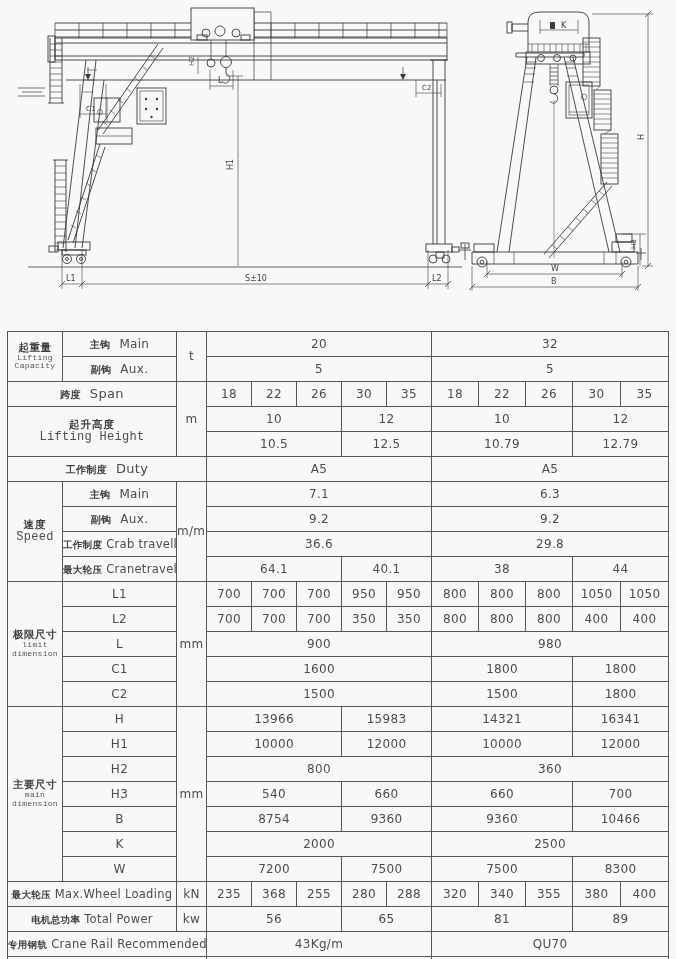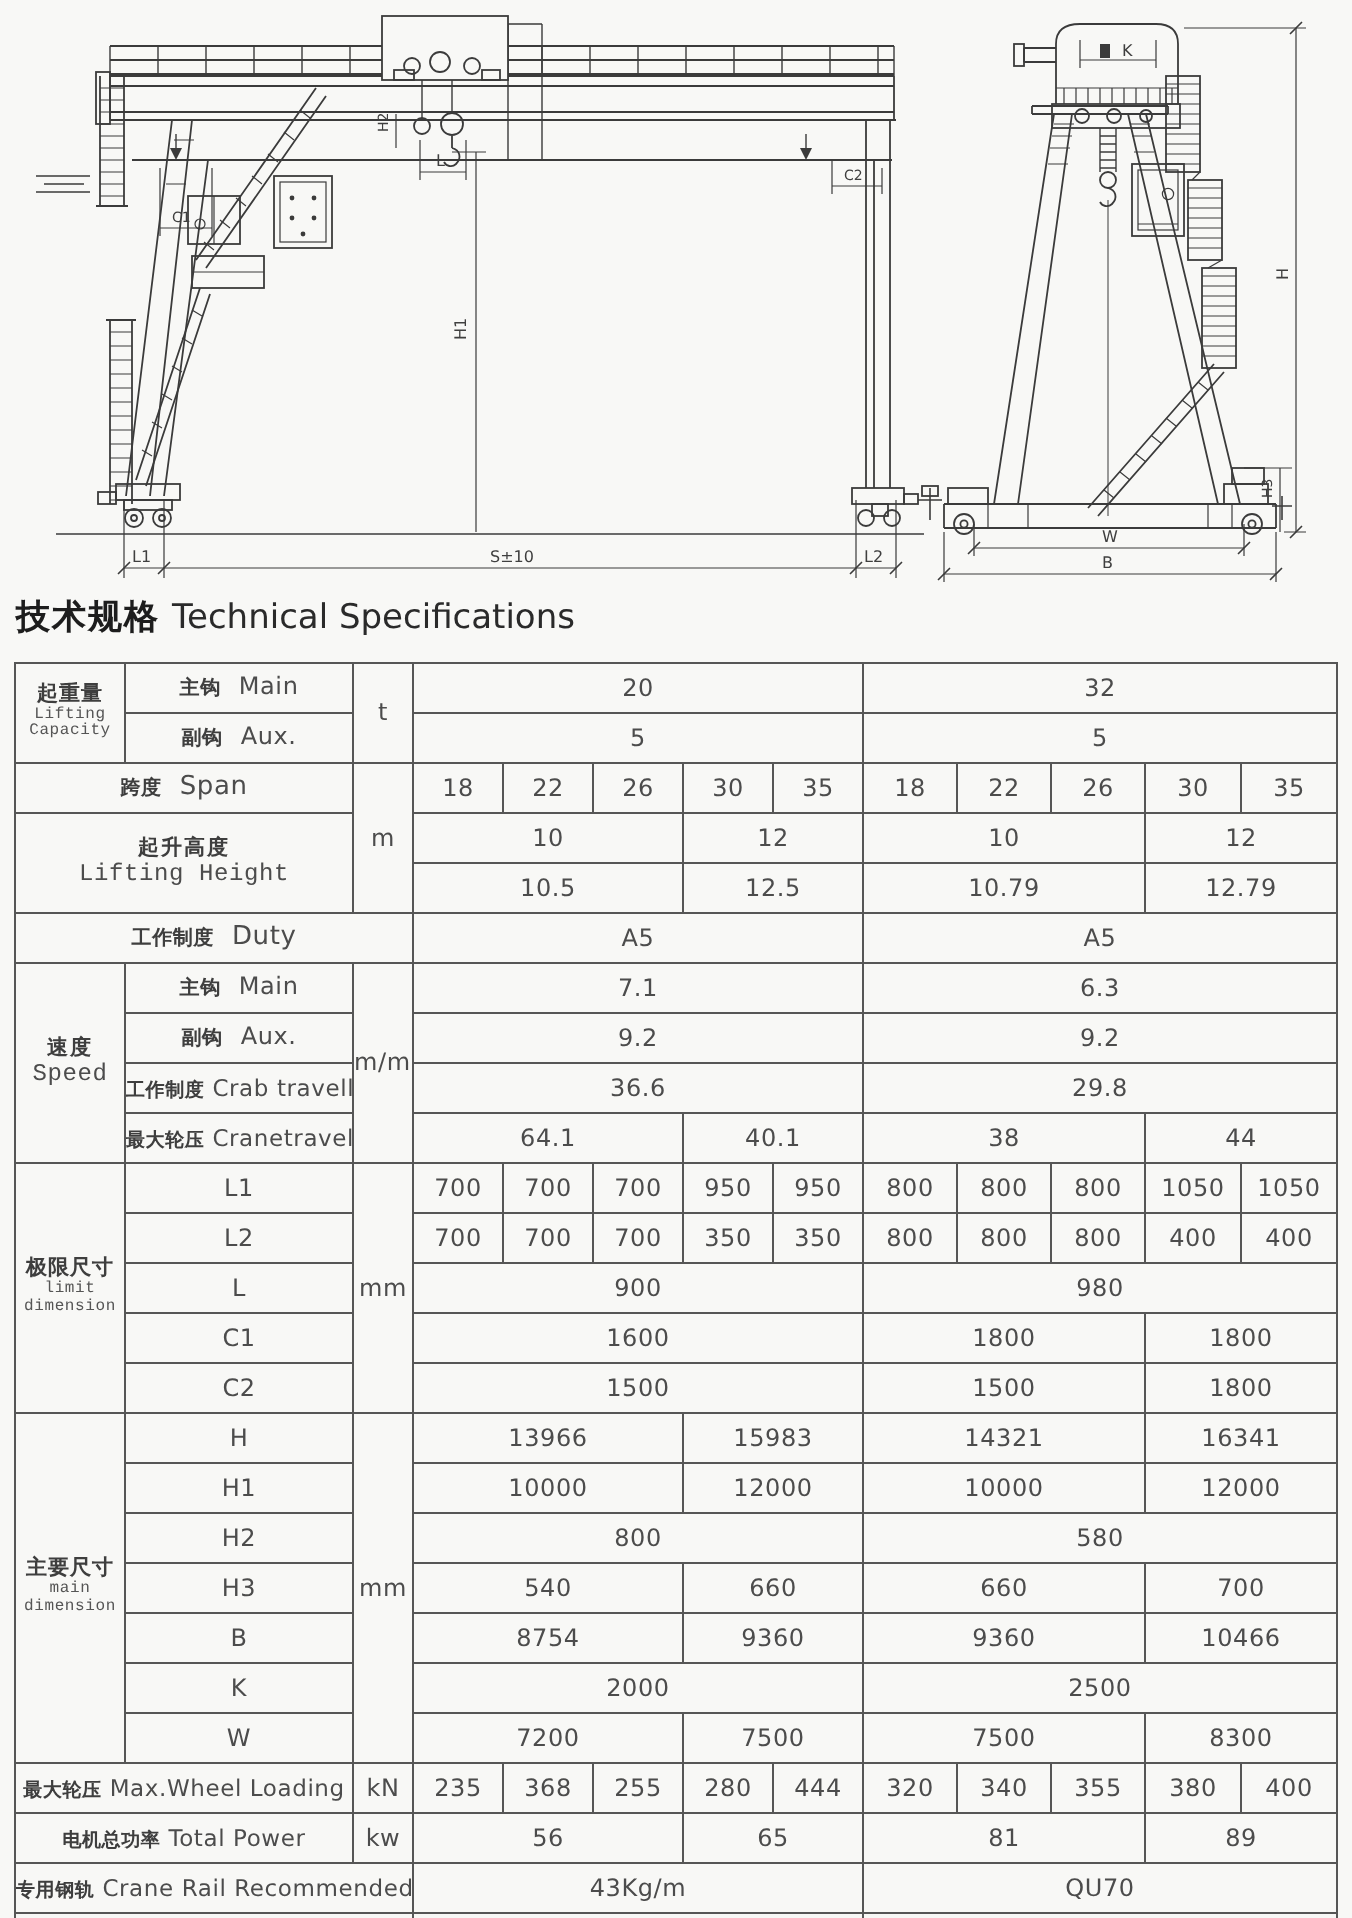--- a/index.html
+++ b/index.html
@@ -187,23 +187,20 @@
     <text x="245" y="281" font-size="8">S±10</text>
     <text x="432" y="281" font-size="8">L2</text>
     <text x="561" y="28" font-size="8">K</text>
     <text x="644" y="140" font-size="8" transform="rotate(-90 644 140)">H</text>
     <text x="636" y="249" font-size="7" transform="rotate(-90 636 249)">H3</text>
     <text x="551" y="271" font-size="8">W</text>
     <text x="551" y="284" font-size="8">B</text>
   </svg>
   </div>
 
-  <div class="title">
-    <span class="t-zh">技术规格</span><span class="t-en">Technical Specifications</span>
-  </div>
 
   <table class="spec">
     <colgroup>
         <col style="width: 55px;">
         <col style="width: 114px;">
         <col style="width: 30px;">
         <col style="width: 45px;">
         <col style="width: 45px;">
         <col style="width: 45px;">
         <col style="width: 45px;">
@@ -357,21 +354,21 @@
         <tr>
           <td class="dim">H1</td>
           <td colspan="3">10000</td>
           <td colspan="2">12000</td>
           <td colspan="3">10000</td>
           <td colspan="2">12000</td>
         </tr>
         <tr>
           <td class="dim">H2</td>
           <td colspan="5">800</td>
-          <td colspan="5">580</td>
+          <td colspan="5">360</td>
         </tr>
         <tr>
           <td class="dim">H3</td>
           <td colspan="3">540</td>
           <td colspan="2">660</td>
           <td colspan="3">660</td>
           <td colspan="2">700</td>
         </tr>
         <tr>
           <td class="dim">B</td>
@@ -392,21 +389,21 @@
           <td colspan="3">7500</td>
           <td colspan="2">8300</td>
         </tr>
         <tr>
           <td colspan="2" class="pair sm"><span class="zh">最大轮压</span><span class="en">Max.Wheel Loading</span></td>
           <td class="unit">kN</td>
           <td>235</td>
           <td>368</td>
           <td>255</td>
           <td>280</td>
-          <td>444</td>
+          <td>288</td>
           <td>320</td>
           <td>340</td>
           <td>355</td>
           <td>380</td>
           <td>400</td>
         </tr>
         <tr>
           <td colspan="2" class="pair sm"><span class="zh">电机总功率</span><span class="en">Total Power</span></td>
           <td class="unit">kw</td>
           <td colspan="3">56</td>

